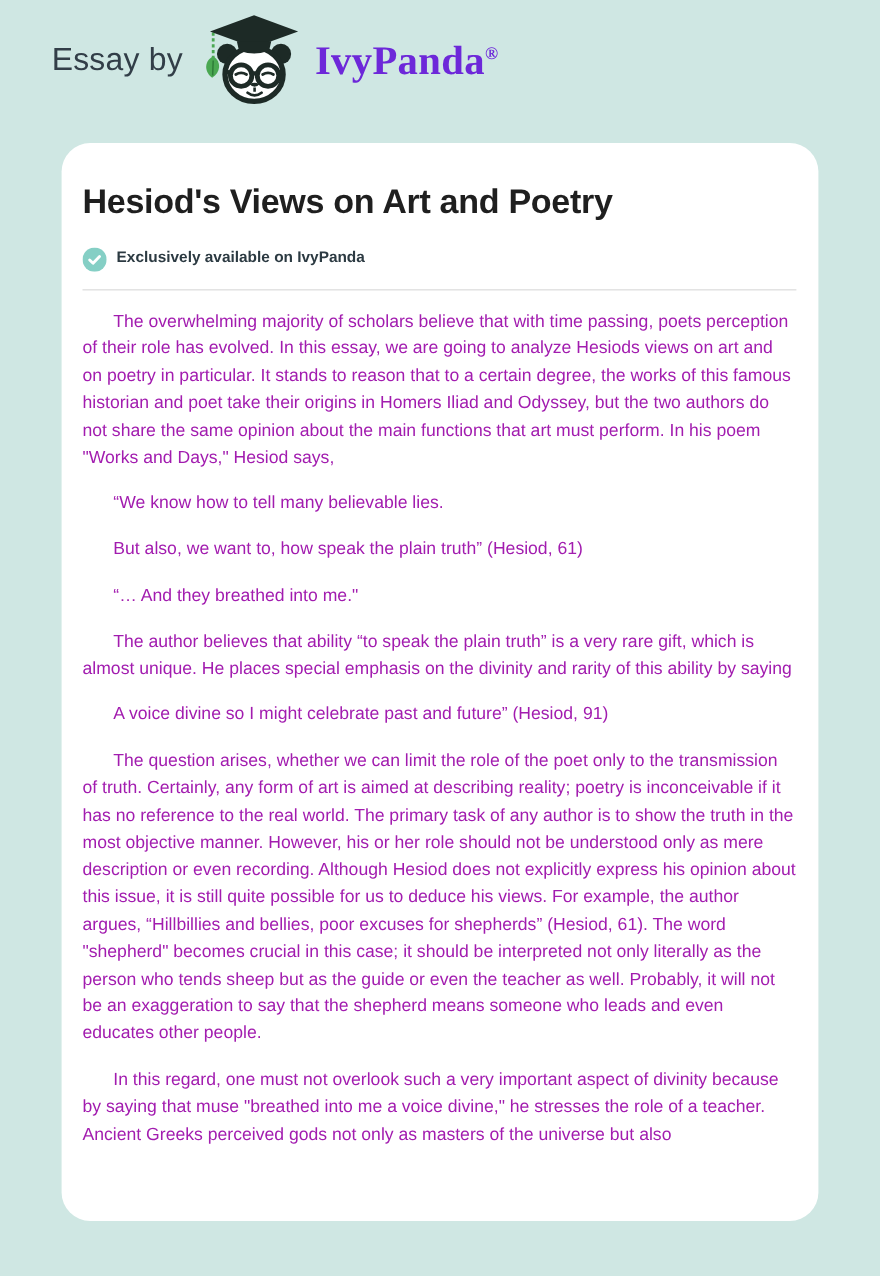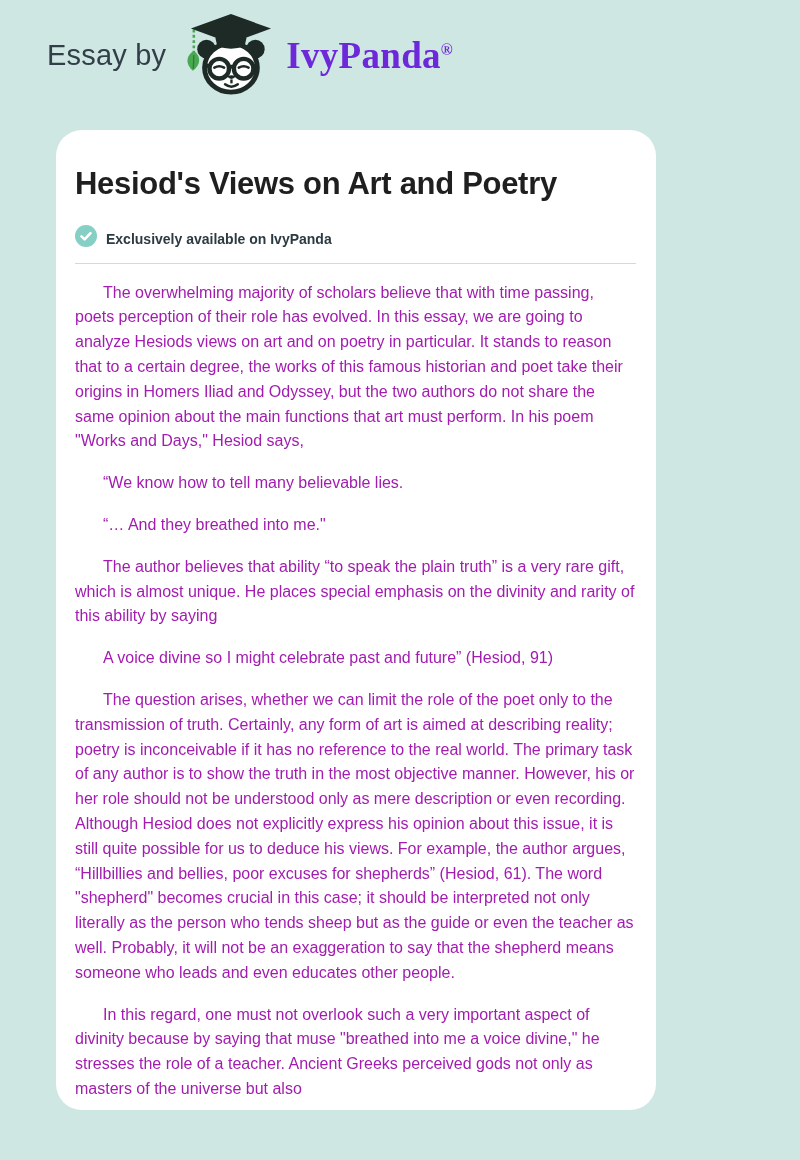--- a/index.html
+++ b/index.html
@@ -49,39 +49,39 @@
     font-weight: 700;
     vertical-align: super;
     line-height: 0;
   }
 
   
   .card {
     position: absolute;
     left: 56px;
     top: 130px;
-    width: 600px;
+    width: 688px;
     height: 980px;
     background: #ffffff;
     border-radius: 26px;
     box-sizing: border-box;
     padding: 36px 20px 0 19px;
     overflow: hidden;
   }
   .title {
     margin: 0;
     font-size: 31px;
     font-weight: 700;
     color: #1f1f1f;
     letter-spacing: -0.3px;
     line-height: 1.15;
   }
   .availability {
     display: flex;
-    align-items: flex-end;
+    align-items: flex-start;
     gap: 9px;
     margin-top: 23px;
   }
   .check-badge { display: inline-flex; }
   .check-badge svg { display: block; }
   .availability-label {
     font-size: 14px;
     font-weight: 700;
     color: #2c3a42;
   }
@@ -152,20 +152,21 @@
         </svg>
       </span>
       <span class="availability-label">Exclusively available on IvyPanda</span>
     </div>
 
     <hr class="divider">
 
     <div class="essay-body">
         <p>The overwhelming majority of scholars believe that with time passing, poets perception of their role has evolved. In this essay, we are going to analyze Hesiods views on art and on poetry in particular. It stands to reason that to a certain degree, the works of this famous historian and poet take their origins in Homers Iliad and Odyssey, but the two authors do not share the same opinion about the main functions that art must perform. In his poem "Works and Days," Hesiod says,</p>
         <p>“We know how to tell many believable lies.</p>
+        <p>But also, we want to, how speak the plain truth” (Hesiod, 61)</p>
         <p>“… And they breathed into me."</p>
         <p>The author believes that ability “to speak the plain truth” is a very rare gift, which is almost unique. He places special emphasis on the divinity and rarity of this ability by saying</p>
         <p>A voice divine so I might celebrate past and future” (Hesiod, 91)</p>
         <p>The question arises, whether we can limit the role of the poet only to the transmission of truth. Certainly, any form of art is aimed at describing reality; poetry is inconceivable if it has no reference to the real world. The primary task of any author is to show the truth in the most objective manner. However, his or her role should not be understood only as mere description or even recording. Although Hesiod does not explicitly express his opinion about this issue, it is still quite possible for us to deduce his views. For example, the author argues, “Hillbillies and bellies, poor excuses for shepherds” (Hesiod, 61). The word "shepherd" becomes crucial in this case; it should be interpreted not only literally as the person who tends sheep but as the guide or even the teacher as well. Probably, it will not be an exaggeration to say that the shepherd means someone who leads and even educates other people.</p>
         <p>In this regard, one must not overlook such a very important aspect of divinity because by saying that muse "breathed into me a voice divine," he stresses the role of a teacher. Ancient Greeks perceived gods not only as masters of the universe but also</p>
       </div>
   </main>
 
 </div>
 

